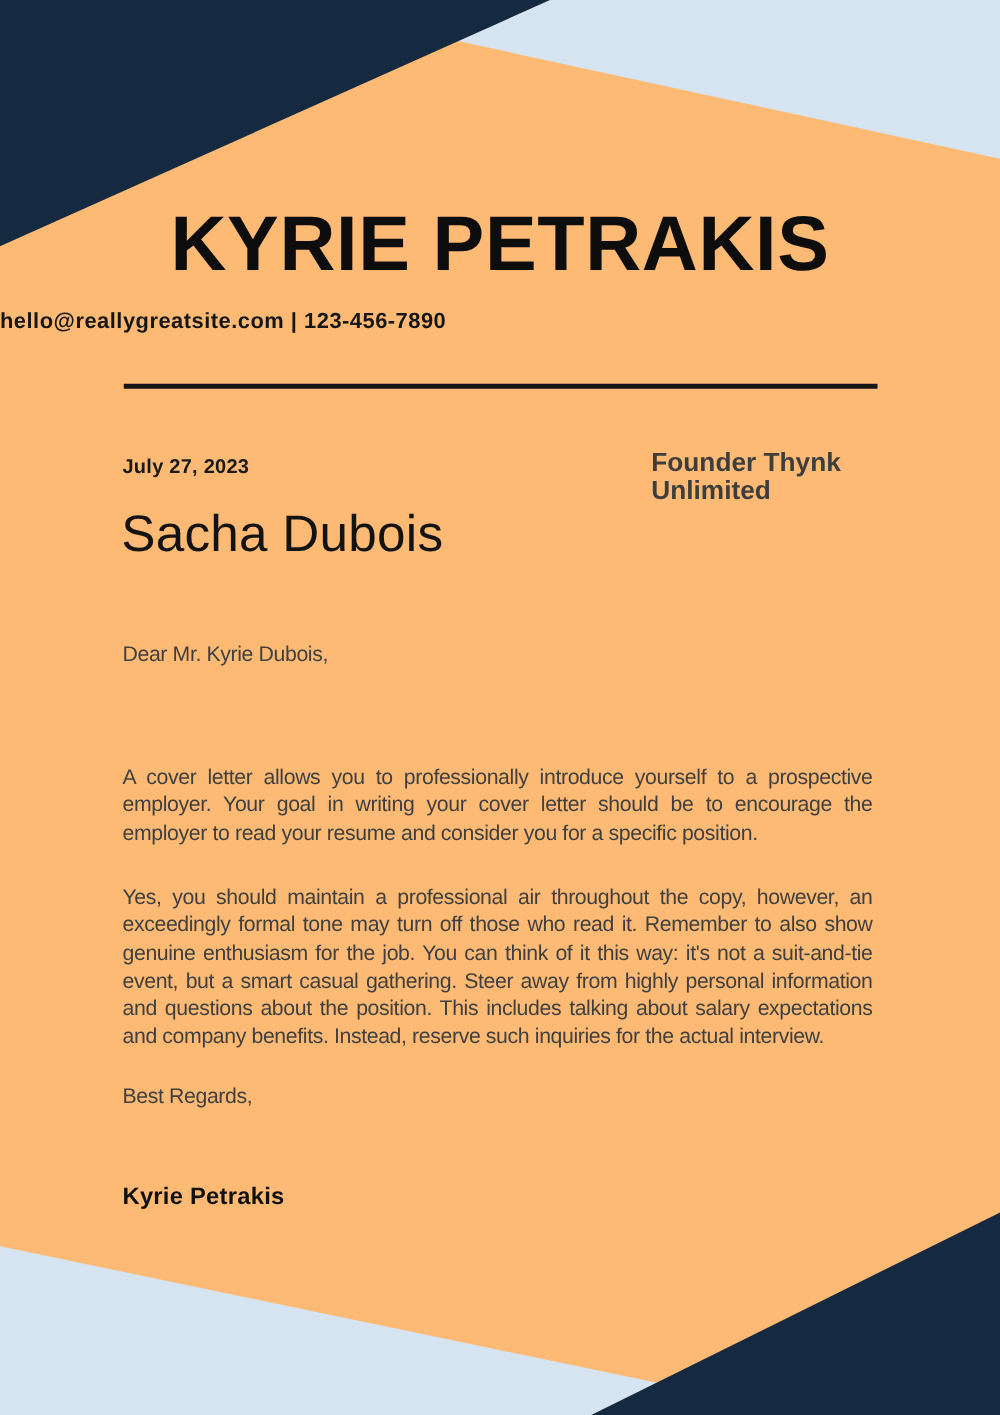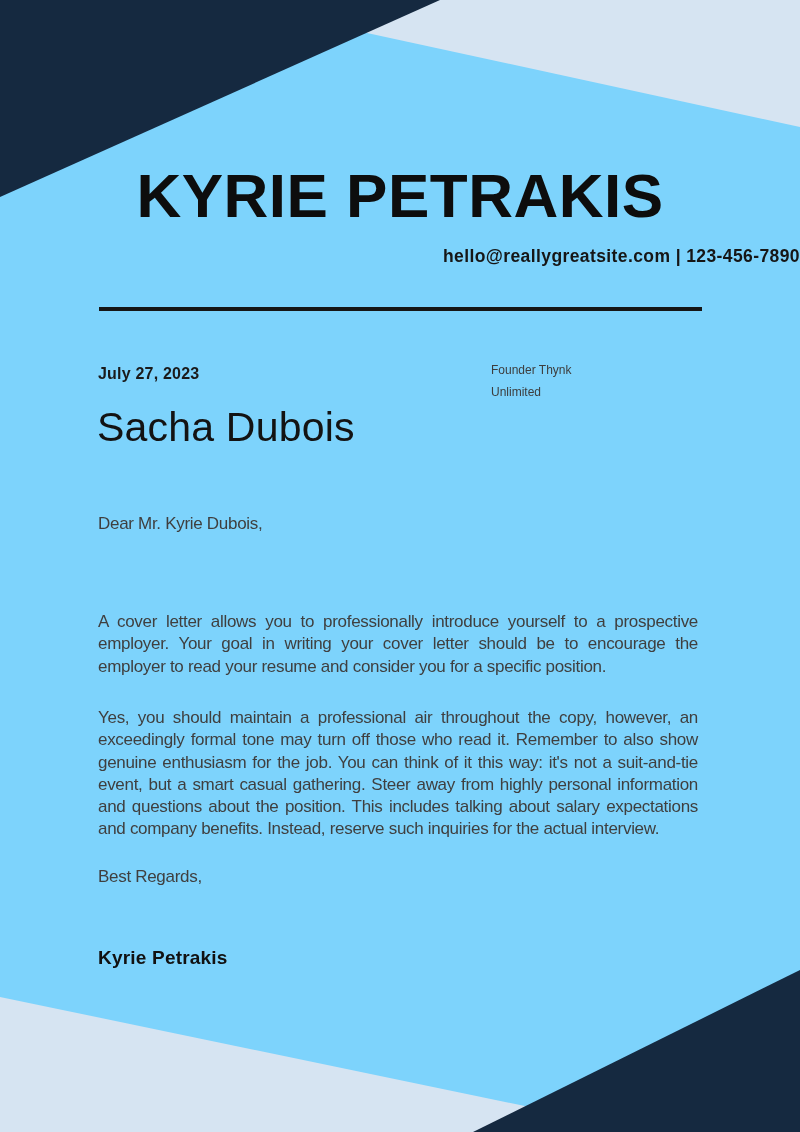--- a/index.html
+++ b/index.html
@@ -1,21 +1,21 @@
 <!DOCTYPE html>
 <html><head>
 <meta charset="utf-8">
 <style>
   html, body { margin: 0; padding: 0; background: #e8e8e8; }
   .page {
     position: relative;
     width: 800px;
     height: 1132px;
     margin: 0 auto;
-    background: #7dd3fc;
+    background: #fdba74;
     overflow: hidden;
     font-family: "Liberation Sans", "DejaVu Sans", sans-serif;
   }
   .bg-decoration {
     position: absolute;
     left: 0; top: 0;
     width: 800px; height: 1132px;
     display: block;
   }
   .abs { position: absolute; }
@@ -27,21 +27,21 @@
     font-size: 62px;
     line-height: 62px;
     font-weight: 800;
     letter-spacing: 0.5px;
     color: #0d0d0d;
     white-space: nowrap;
   }
   .contact {
     left: 0; top: 244px;
     width: 100%;
-    text-align: right;
+    text-align: left;
     font-size: 17.5px;
     line-height: 24px;
     font-weight: 700;
     letter-spacing: 0.4px;
     color: #161616;
   }
   .divider {
     left: 99px; top: 307px;
     width: 603px; height: 3.5px;
     background: #161616;
@@ -58,25 +58,25 @@
   .recipient {
     left: 97px; top: 403px;
     font-size: 41px;
     line-height: 48px;
     font-weight: 500;
     letter-spacing: 0.2px;
     color: #131313;
     text-align: right;
   }
   .company {
-    left: 491px; top: 360px;
+    left: 521px; top: 360px;
     width: 190px;
-    font-size: 12px;
+    font-size: 21px;
     line-height: 21.7px;
-    font-weight: 400;
+    font-weight: 700;
     color: #3d3d3d;
   }
 
   .letter-text {
     left: 98px;
     width: 600px;
     font-size: 17px;
     line-height: 22.3px;
     letter-spacing: -0.3px;
     color: #3f3f3f;

